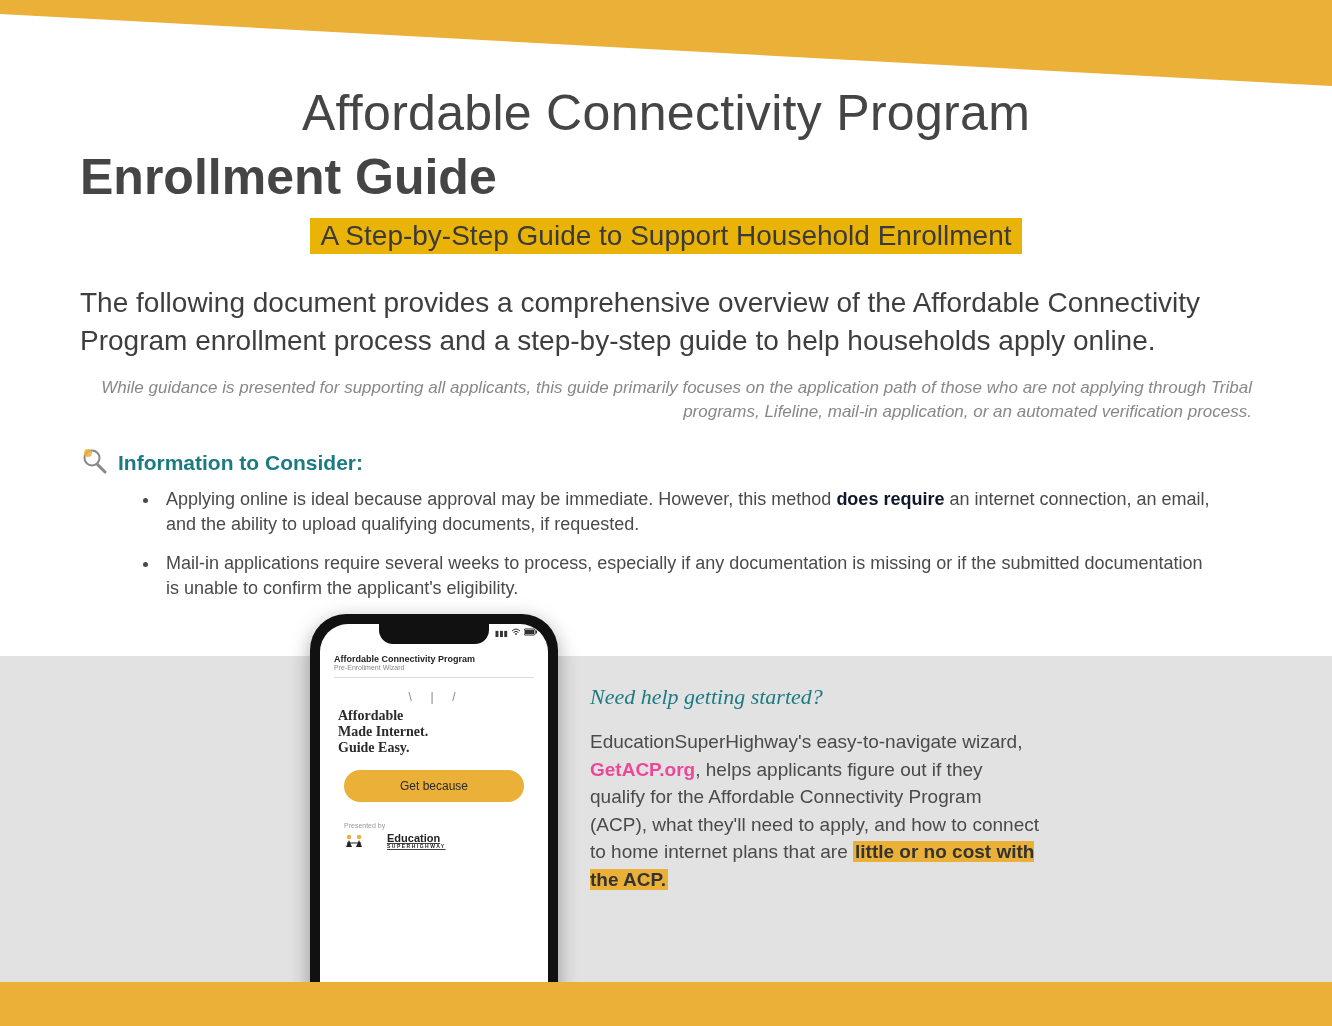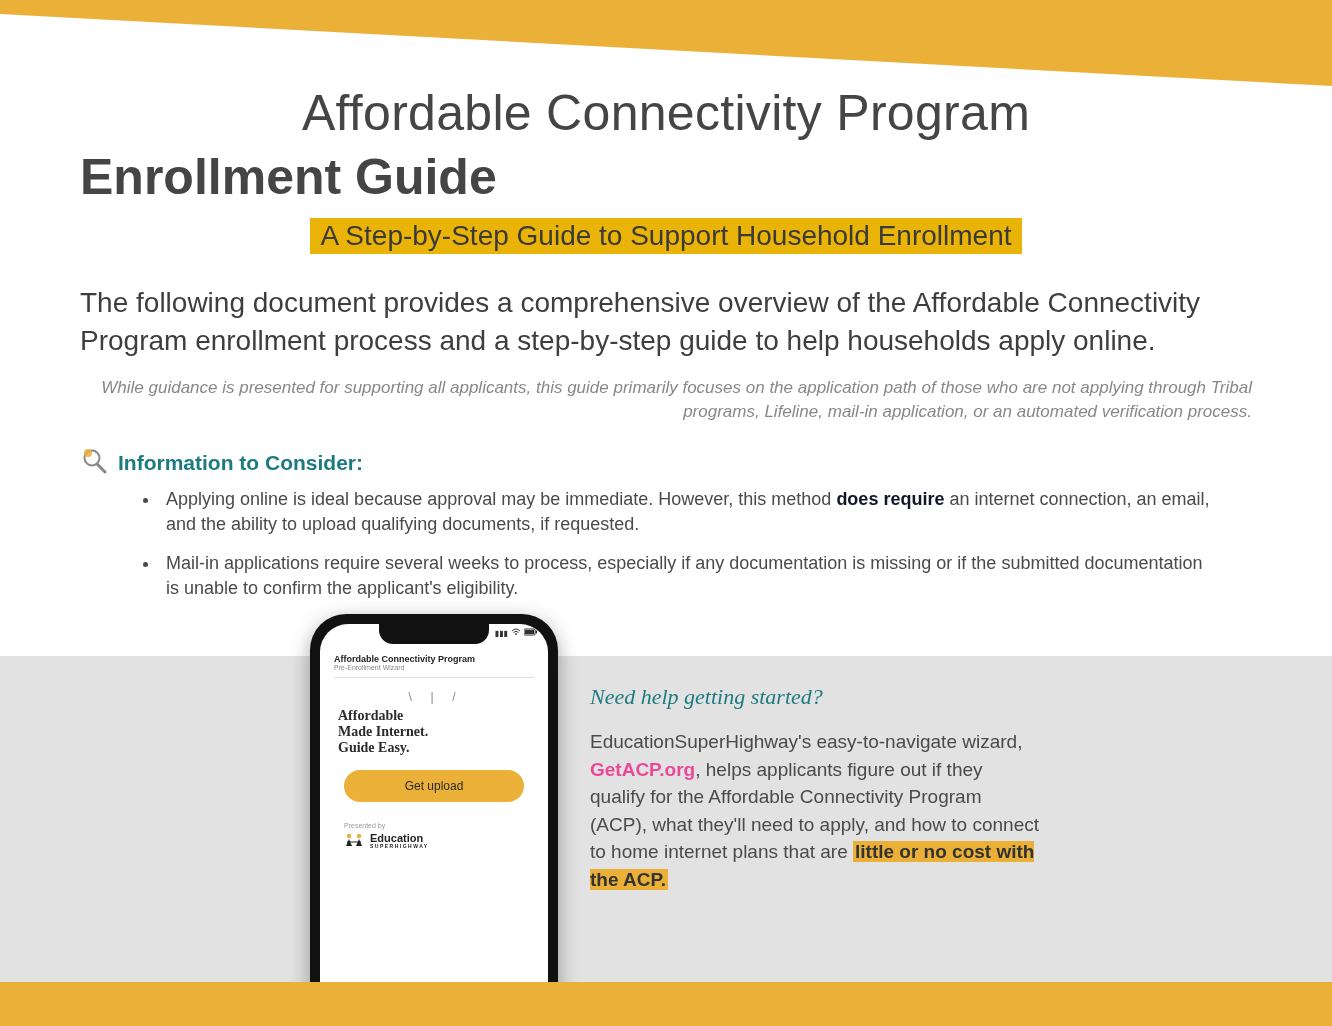--- a/index.html
+++ b/index.html
@@ -195,22 +195,23 @@
     font-size: 12px;
     font-weight: 500;
     text-align: center;
   }
   .presented {
     font-size: 7px;
     color: #999;
     margin: 20px 0 4px 10px;
   }
   .esh-logo-row {
-    display: flex; align-items: flex-start; gap: 6px;
+    display: flex; align-items: center; gap: 23px;
     margin-left: 10px;
+    text-decoration: underline;
   }
   .esh-icon {
     width: 20px; height: 14px;
     position: relative;
   }
   .esh-text {
     line-height: 1;
   }
   .esh-text .l1 { font-size: 11px; font-weight: 800; color: #222; }
   .esh-text .l2 { font-size: 5px; letter-spacing: 1.5px; color: #222; font-weight:700;}
@@ -307,21 +308,21 @@
     <div class="phone-content">
       <div class="phone-h1">Affordable Connectivity Program</div>
       <div class="phone-h2">Pre-Enrollment Wizard</div>
       <hr class="phone-hr">
       <div class="sparkle">\ &nbsp;|&nbsp; /</div>
       <div class="phone-big">
         <span>Affordable</span><br>
         <span>Made Internet.</span><br>
         <span>Guide Easy.</span>
       </div>
-      <button class="phone-btn">Get upload</button>
+      <button class="phone-btn">Get because</button>
       <div class="presented">Presented by</div>
       <div class="esh-logo-row">
         <span class="esh-icon">
           <svg viewBox="0 0 20 14">
             <circle cx="5" cy="3" r="2.2" fill="#eab038"></circle>
             <circle cx="15" cy="3" r="2.2" fill="#eab038"></circle>
             <path d="M2 13 L5 6 L8 13 Z" fill="#222"></path>
             <path d="M12 13 L15 6 L18 13 Z" fill="#222"></path>
             <line x1="3" y1="9" x2="17" y2="9" stroke="#222" stroke-width="1.2"></line>
           </svg>

